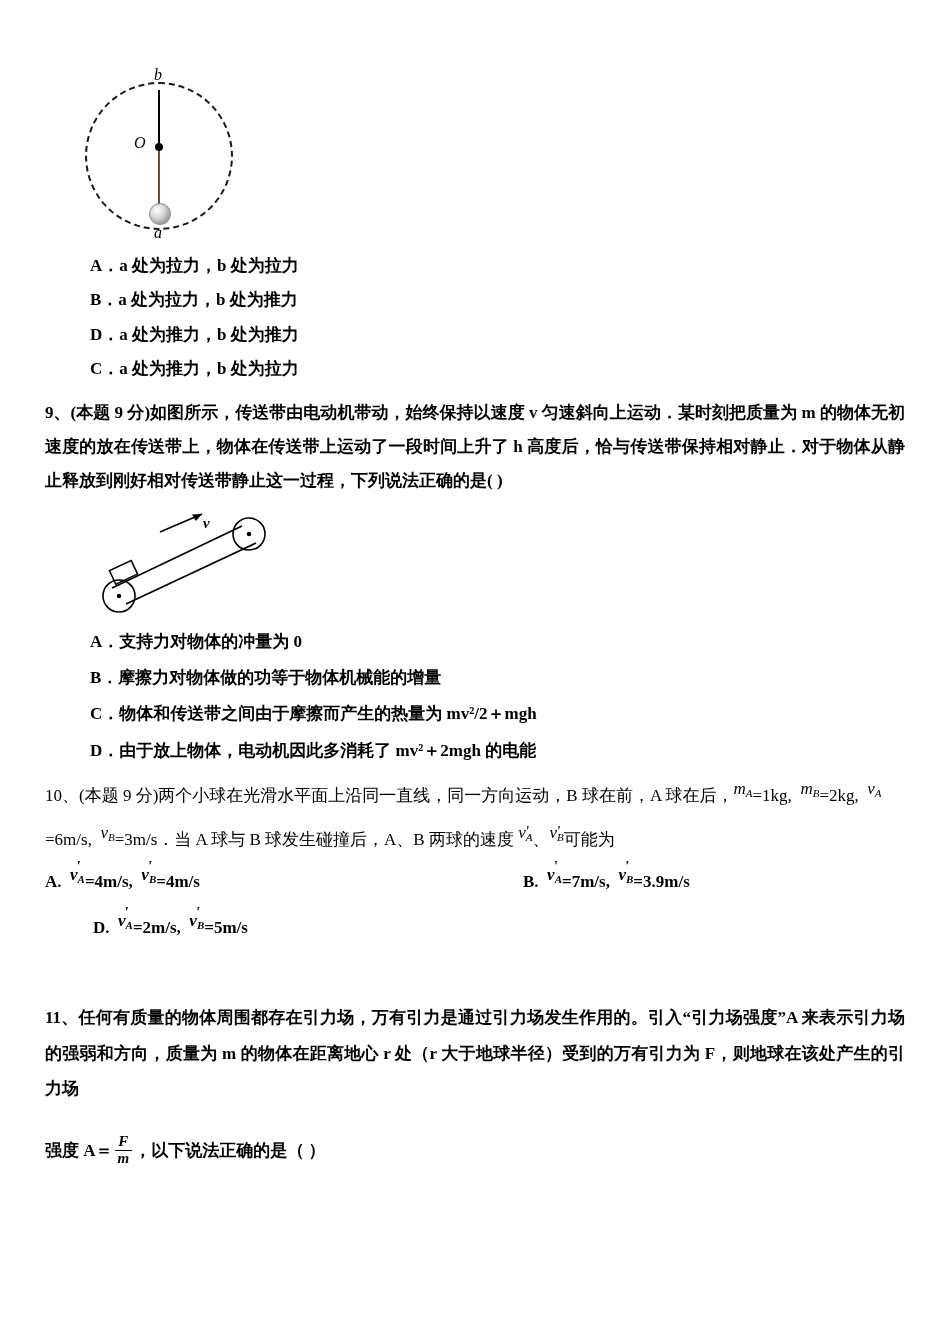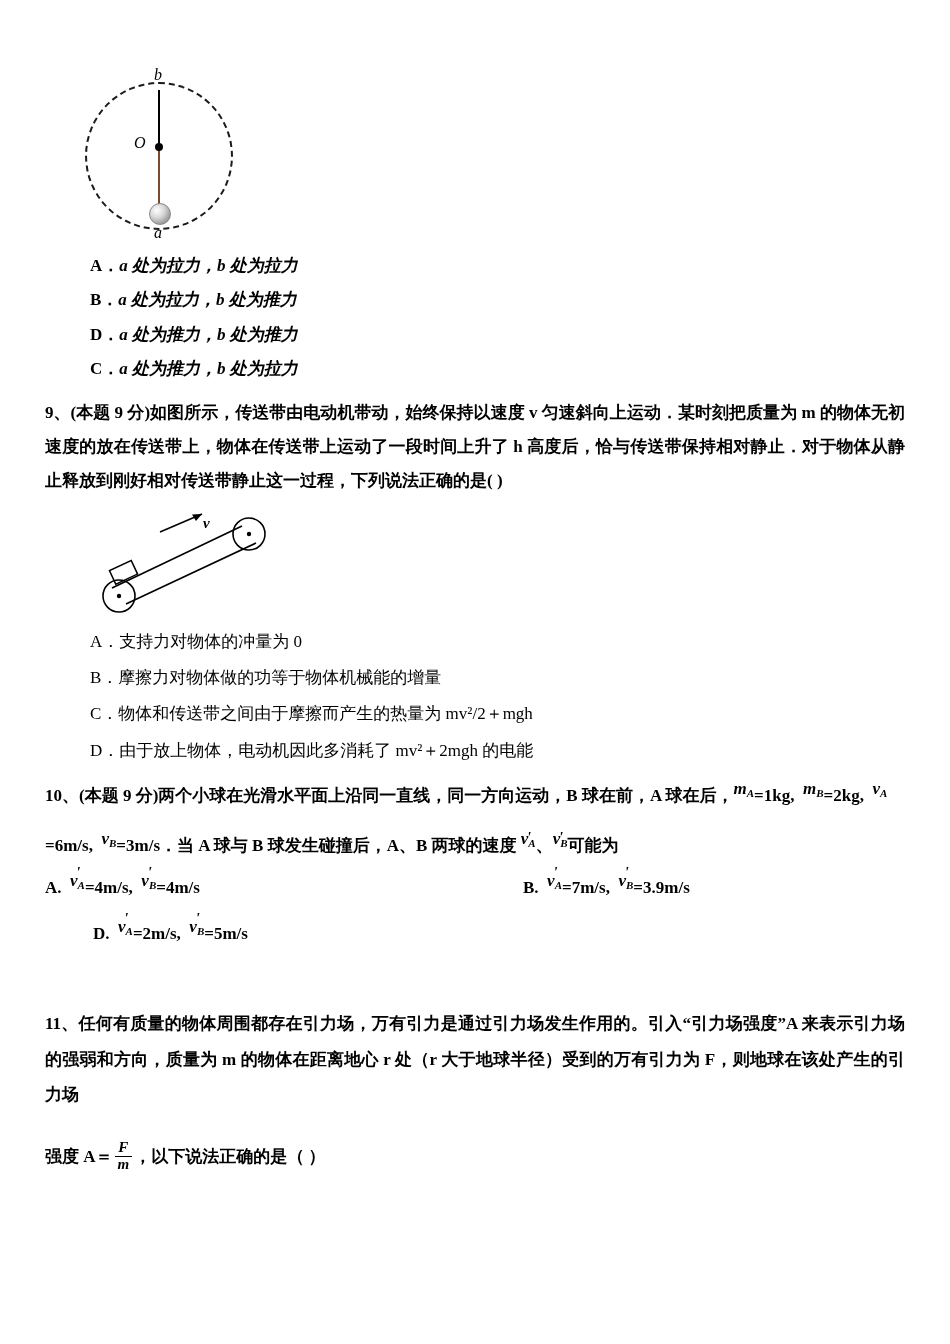--- a/index.html
+++ b/index.html
@@ -83,51 +83,51 @@
   .lbl-O { left: 84px; top: 74px; }
   .lbl-a { left: 104px; top: 164px; }
 
   .opt {
     font-size: 17px;
     font-weight: bold;
     margin: 0 0 14px 0;
     padding-left: 45px;
     line-height: 1.2;
   }
-  .opt .oi { font-style: italic; }
+  .opt .oi { }
 
   .q {
     font-size: 17px;
     font-weight: bold;
     line-height: 2.0;
     margin: 16px 0 4px 0;
     text-align: justify;
   }
 
   .fig-belt {
     position: relative;
     width: 260px;
     height: 110px;
     margin: 12px 0 12px 45px;
   }
   .belt-svg { position: absolute; left: 0; top: 0; }
 
   .opt2 {
     font-size: 17px;
-    font-weight: normal;
+    font-weight: bold;
     margin: 0 0 16px 0;
     padding-left: 45px;
     line-height: 1.2;
   }
 
   .q10line {
     font-size: 17px;
-    font-weight: bold;
+    font-weight: normal;
     line-height: 2.2;
-    margin: 12px 0 0 0;
+    margin: 6px 0 0 0;
   }
   .sub {
     font-size: 11px;
     vertical-align: -0.25em;
     font-style: italic;
   }
   .supv {
     position: relative;
     font-style: italic;
   }

